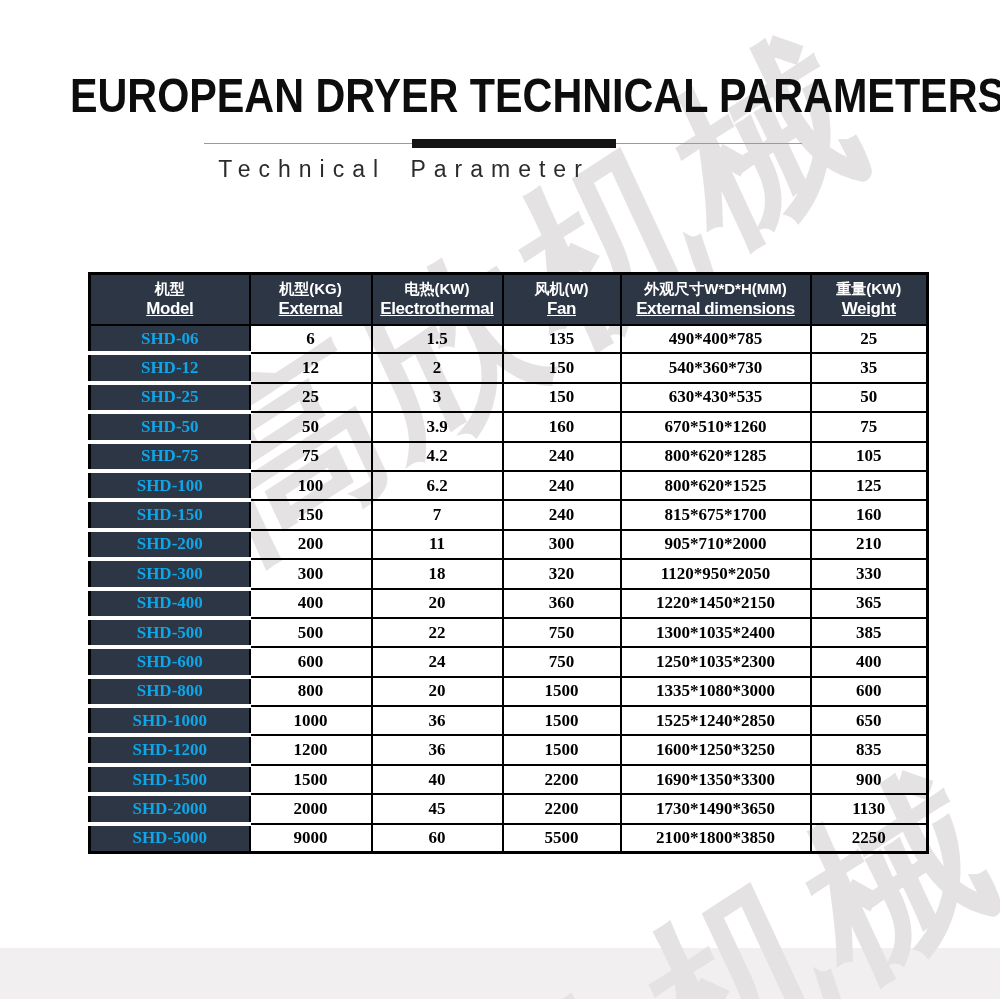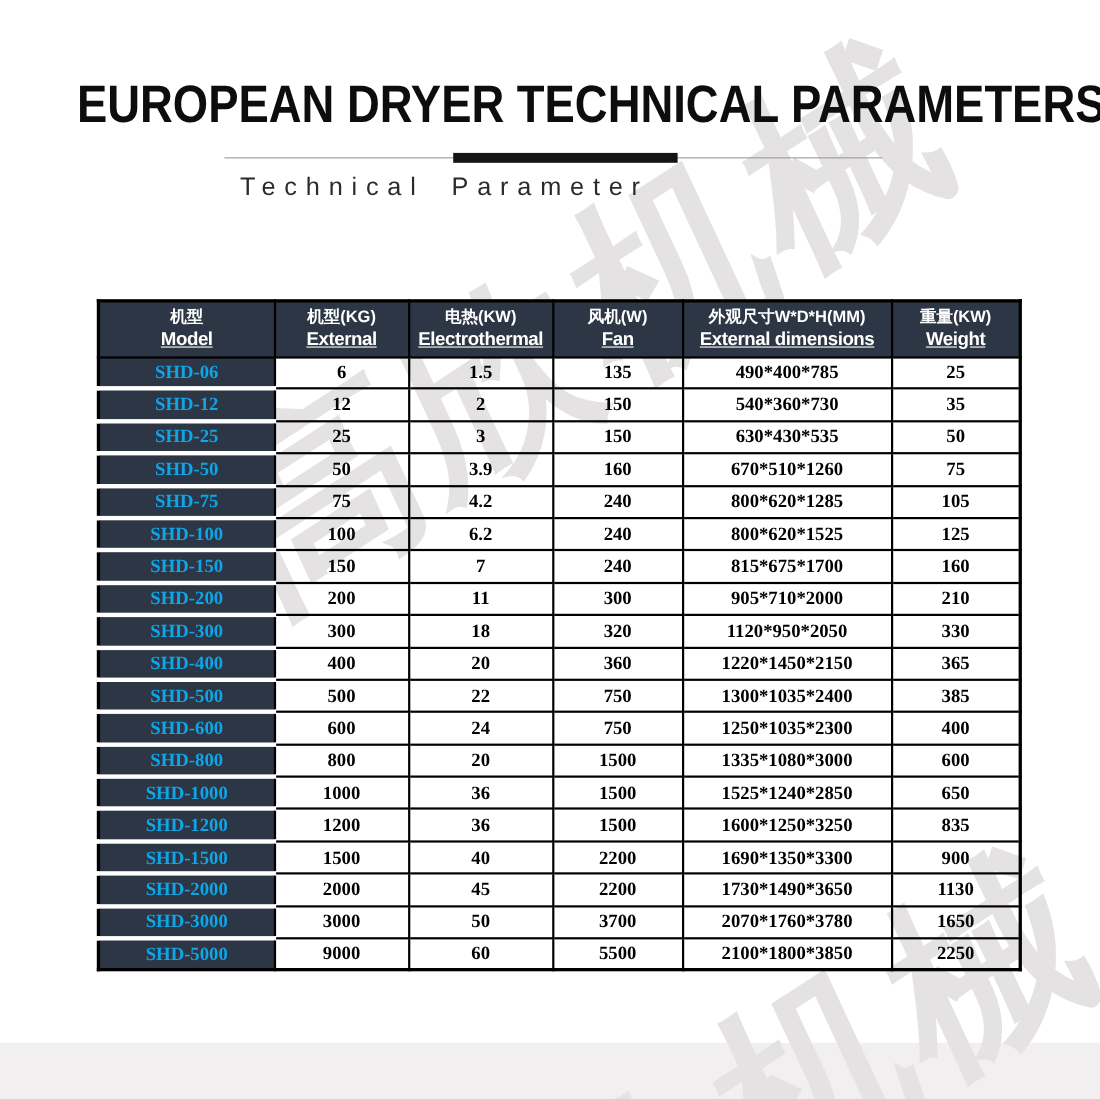--- a/index.html
+++ b/index.html
@@ -327,28 +327,20 @@
         </tr>
         <tr>
           <td class="model">SHD-2000</td>
           <td class="val">2000</td>
           <td class="val">45</td>
           <td class="val">2200</td>
           <td class="val">1730*1490*3650</td>
           <td class="val">1130</td>
         </tr>
         <tr>
-          <td class="model">SHD-3000</td>
-          <td class="val">3000</td>
-          <td class="val">50</td>
-          <td class="val">3700</td>
-          <td class="val">2070*1760*3780</td>
-          <td class="val">1650</td>
-        </tr>
-        <tr>
           <td class="model">SHD-5000</td>
           <td class="val">9000</td>
           <td class="val">60</td>
           <td class="val">5500</td>
           <td class="val">2100*1800*3850</td>
           <td class="val">2250</td>
         </tr>
       </tbody>
   </table>
 

